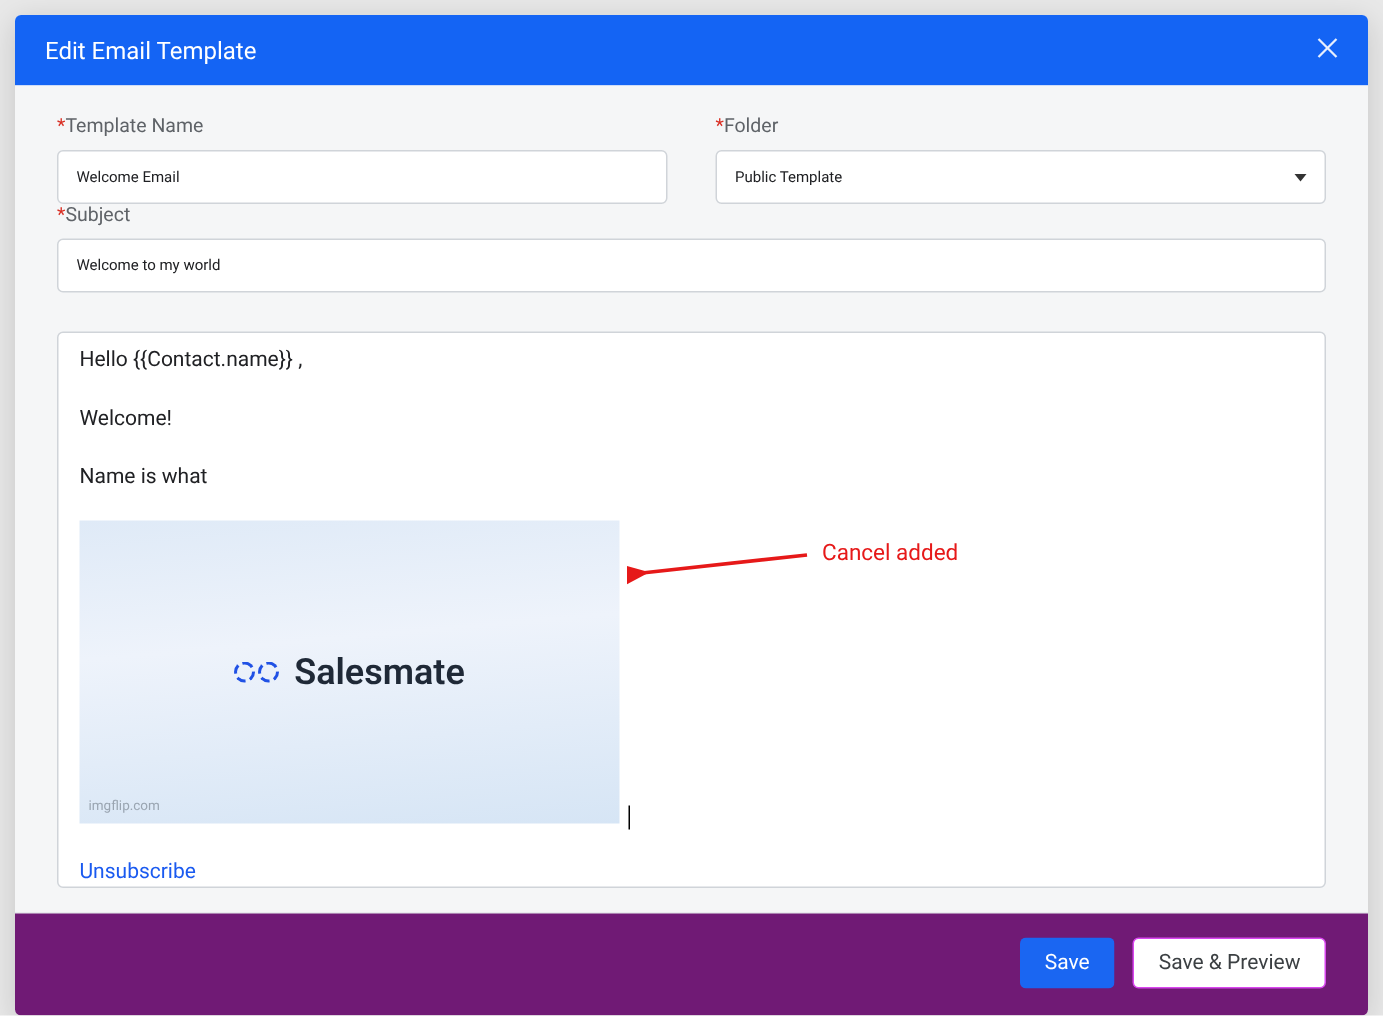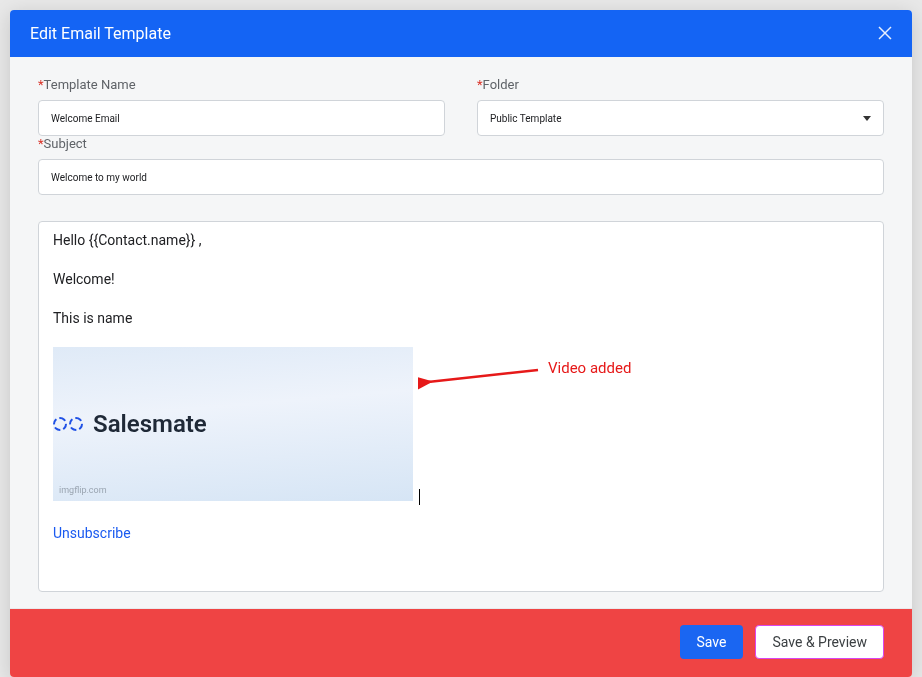--- a/index.html
+++ b/index.html
@@ -107,24 +107,25 @@
       font-size: 14px;
       color: #202124;
       line-height: 1.5;
     }
     .editor-content p {
       margin-bottom: 18px;
     }
     .video-block {
       position: relative;
       width: 360px;
-      height: 154px;
+      height: 202px;
       background: linear-gradient(175deg, #dfeaf7 0%, #eef3fb 40%, #d6e5f5 100%);
       display: flex;
       align-items: center;
+      justify-content: center;
       margin-bottom: 4px;
     }
     .video-logo {
       display: flex;
       align-items: center;
       gap: 10px;
       color: #1f2937;
       font-size: 24px;
       font-weight: 600;
     }
@@ -175,21 +176,21 @@
       margin-top: -16px;
     }
     .unsubscribe {
       color: #1a5af0;
       font-size: 14px;
       cursor: pointer;
       margin-top: 18px;
     }
     .modal-footer {
       padding: 16px 28px 18px 28px;
-      background: #ef4444;
+      background: #701a75;
       display: flex;
       justify-content: flex-end;
       gap: 12px;
       border-top: 1px solid #e8eaed;
     }
     .btn {
       height: 34px;
       padding: 0 16px;
       border-radius: 4px;
       font-size: 14px;
@@ -271,21 +272,21 @@
           <div class="form-label"><span class="required">*</span><span>Subject</span></div>
           <input class="form-input" type="text" value="Welcome to my world" style="">
         </div>
       </div>
     </div>
 
     <div class="editor-wrapper">
       <div class="editor-content">
         <p>Hello {{Contact.name}} ,</p>
         <p>Welcome!</p>
-        <p>This is name</p>
+        <p>Name is what</p>
         <div style="display:flex; align-items:flex-end;">
           <div class="video-block">
             <div class="video-logo">
               <span class="logo-glyph">
                   <span></span>
                   <span></span>
                 </span>
               <span>Salesmate</span>
             </div>
             <div class="watermark">imgflip.com</div>
@@ -307,14 +308,14 @@
 
 <div class="annotation">
   <svg class="arrow-svg" viewBox="0 0 130 36">
     <defs>
       <marker id="ah" markerWidth="10" markerHeight="8" refX="2" refY="4" orient="auto">
         <polygon points="10 0, 0 4, 10 8" fill="#e61919"></polygon>
       </marker>
     </defs>
     <line x1="120" y1="12" x2="10" y2="24" stroke="#e61919" stroke-width="2.5" marker-end="url(#ah)"></line>
   </svg>
-  <div class="annotation-text">Video added</div>
+  <div class="annotation-text">Cancel added</div>
 </div>
 
 </body></html>

